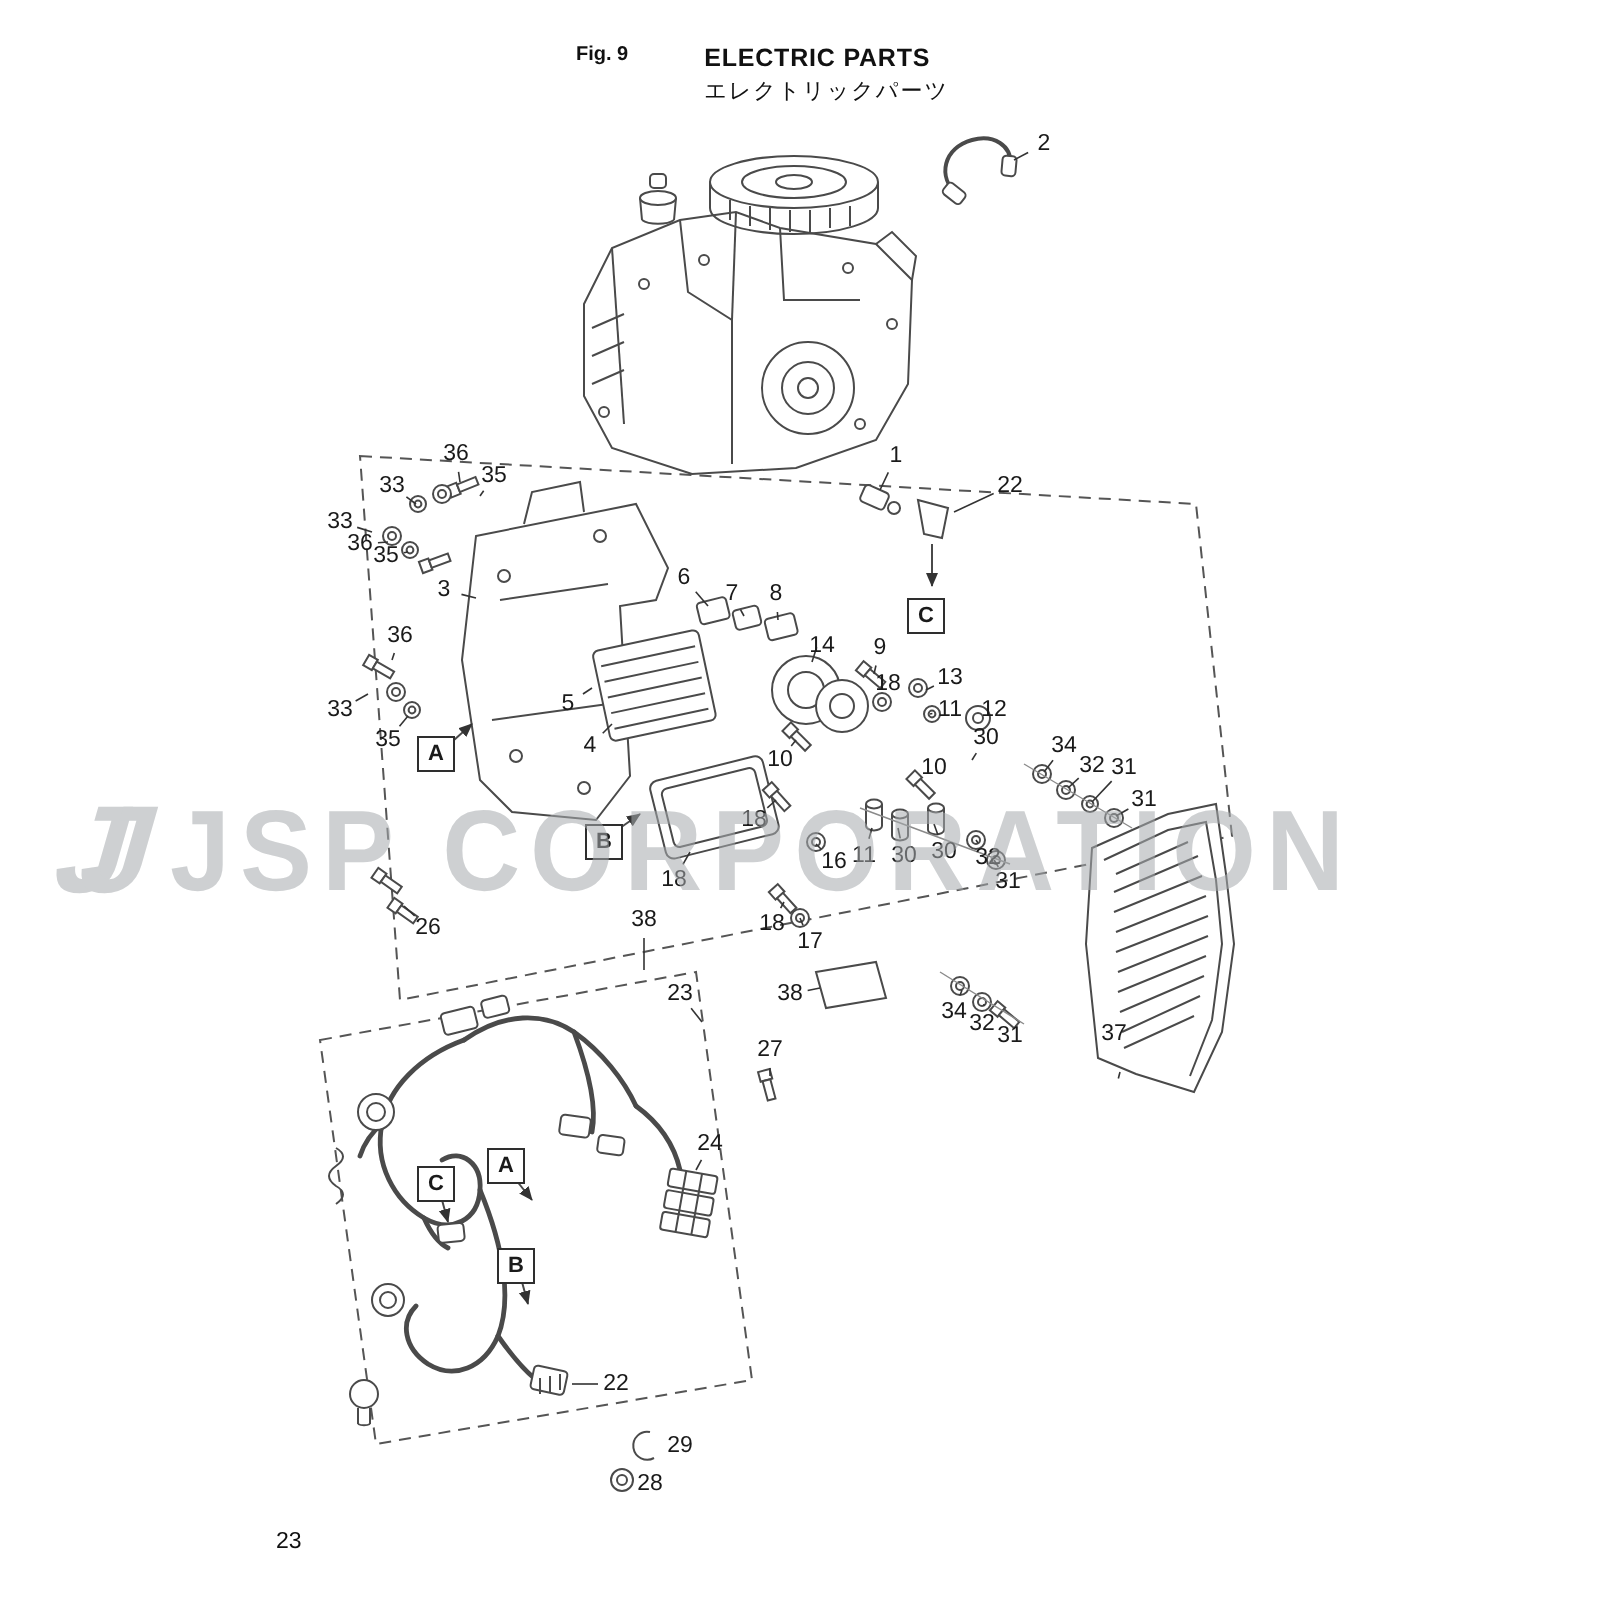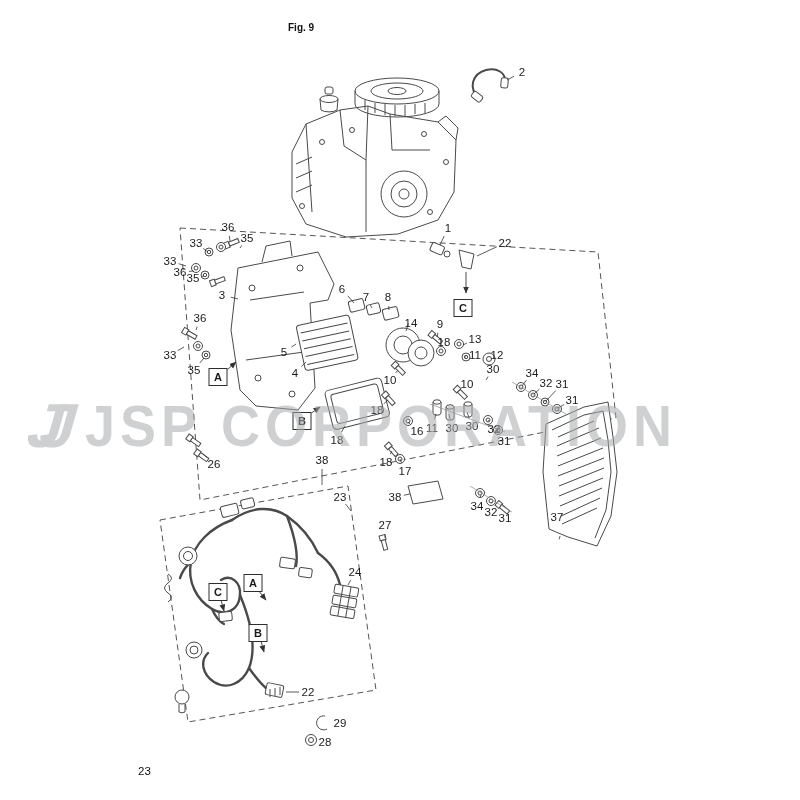--- a/index.html
+++ b/index.html
@@ -281,20 +281,24 @@
         <line x1="480.07568756778034" y1="497.54185918860406" x2="481" y2="495"></line>
         <line x1="491.89553347118897" y1="503.0446652881101" x2="492" y2="502"></line>
         <line x1="559.1828206253269" y1="539.268717498692" x2="560" y2="536"></line>
         <line x1="350.7331015926848" y1="579.9242398992996" x2="348" y2="585"></line>
         <line x1="299" y1="692" x2="286" y2="692"></line>
       </g>
   </svg>
 
   <div class="titleblock">
     <span class="fig-label">Fig. 9</span>
+    <span>
+      <div class="title-en">ELECTRIC PARTS</div>
+      <div class="title-jp">エレクトリックパーツ</div>
+    </span>
   </div>
 
   <div class="watermark">
     <span class="wm-logo">JJ</span>
     <span class="wm-text">JSP CORPORATION</span>
   </div>
 
   <div class="pagenum">23</div>
 <div class="callout" style="left: 522px; top: 72px;">2</div>
     <div class="callout" style="left: 448px; top: 228px;">1</div>

